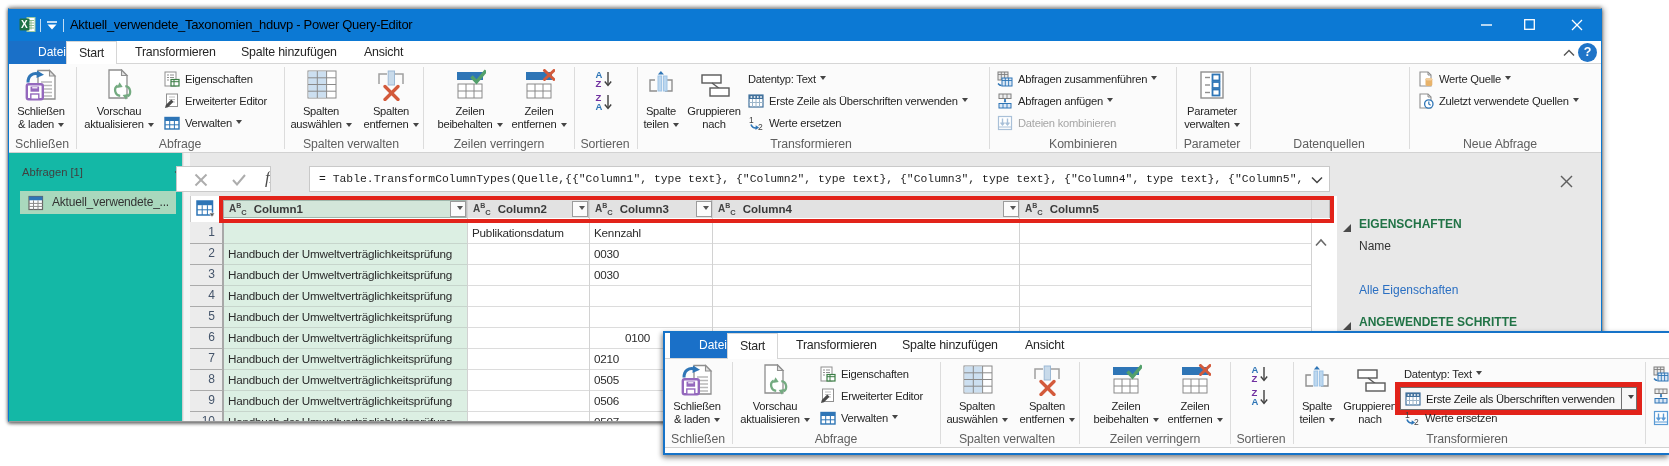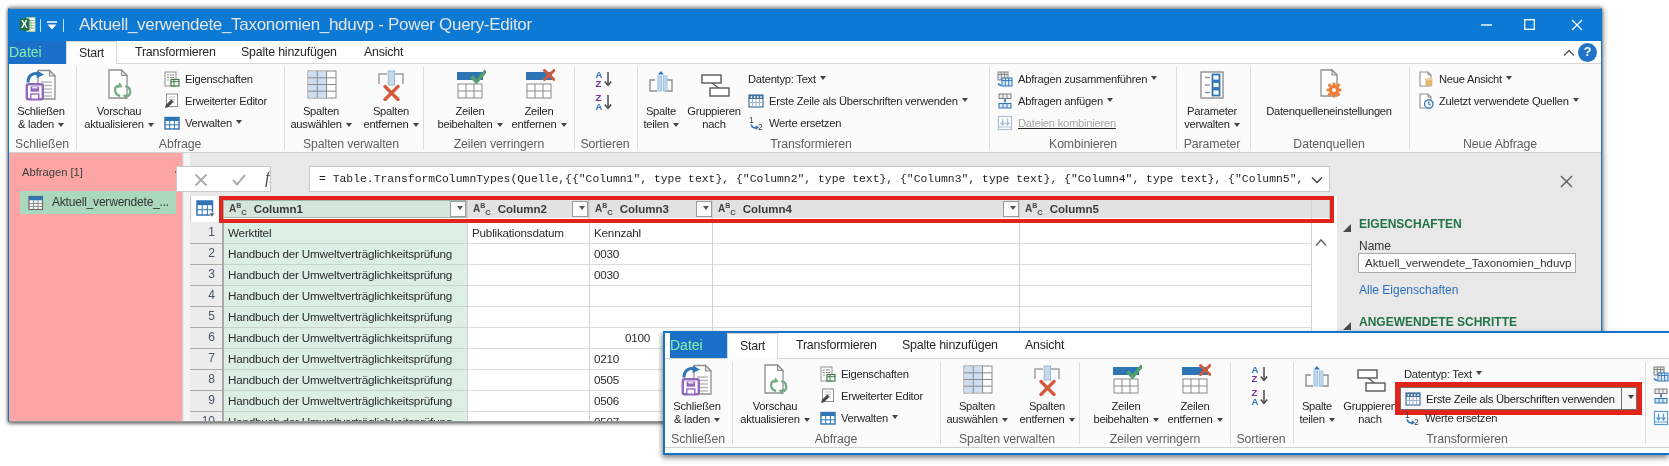--- a/index.html
+++ b/index.html
@@ -1,38 +1,38 @@
 <!DOCTYPE html>
 <html><head><meta charset="utf-8"><style>
 *{margin:0;padding:0;box-sizing:border-box}
 html,body{width:1669px;height:466px;background:#fff;font-family:"Liberation Sans",sans-serif;overflow:hidden}
 body{position:relative}
 .abs{position:absolute}
 #win{position:absolute;left:8px;top:8px;width:1594px;height:414px;background:#fff;border:1px solid #0a77d0;border-top:1px solid #9b9b9b;border-bottom:1px solid #9a9a9a;box-shadow:0 2px 3px rgba(0,0,0,.45),0 -2px 3px rgba(0,0,0,.2),3px 0 5px rgba(0,0,0,.22),-2px 0 3px rgba(0,0,0,.15)}
 #titlebar{position:absolute;left:0;top:0;width:100%;height:32px;background:#0c79d4;color:#fff}
-#titletxt{position:absolute;left:70px;top:0;line-height:32px;font-size:17px;letter-spacing:-0.3px;color:#e5e5e5}
+#titletxt{position:absolute;left:61px;top:0;line-height:32px;font-size:13px;letter-spacing:-0.3px;color:#000000}
 .qbar{position:absolute;top:10px;width:1px;height:13px;background:rgba(255,255,255,.75)}
 #tabrow{position:absolute;left:0;top:32px;width:100%;height:23px;background:#fff;border-bottom:1px solid #d6d6d6}
-.dateitab{position:absolute;top:0;width:57px;height:23px;background:#1a70c8;color:#86efac;font-size:14px;text-align:left;line-height:22px}
+.dateitab{position:absolute;top:0;width:57px;height:23px;background:#1a70c8;color:#ffffff;font-size:12px;text-align:right;line-height:22px}
 .starttab{position:absolute;top:0;width:51px;height:24px;background:#fff;border:1px solid #d6d6d6;border-bottom:none;color:#262626;font-size:12.4px;letter-spacing:-0.2px;text-align:center;line-height:22px}
 .tab{position:absolute;top:0;height:23px;color:#262626;font-size:12.4px;letter-spacing:-0.2px;line-height:23px}
 #ribbon{position:absolute;left:0;top:55px;width:100%;height:89px;background:#fbfbfb;border-bottom:1px solid #d2d2d2;font-size:11.5px;color:#262626}
 .gsep{position:absolute;top:3px;width:1px;height:82px;background:#dcdcdc}
 .glabel{position:absolute;top:73px;transform:translateX(-50%);font-size:12.3px;letter-spacing:-0.1px;color:#5f5f5f;white-space:nowrap}
 .bb{position:absolute;top:5px;text-align:center;line-height:12.5px;white-space:nowrap}
 .bicon{height:36px}
 .bl{font-size:11.2px;letter-spacing:-0.25px;color:#262626}
 .srow{position:absolute;height:18px;line-height:18px;white-space:nowrap;display:flex;align-items:center}
 .srow svg{margin-right:5px;flex:none}
 .srow span{font-size:11.2px;letter-spacing:-0.25px;color:#262626}
 .srow span.dis{color:#a6a6a6}
 .dar{display:inline-block;width:0;height:0;border:3.5px solid transparent;border-top:4px solid #444;margin-left:4px;vertical-align:-2px}
 .dar2{display:inline-block;width:0;height:0;border:3.5px solid transparent;border-top:4px solid #555;margin-left:4px;vertical-align:middle}
 #content{position:absolute;left:0;top:144px;width:100%;height:268px;background:#e8e8e8;overflow:hidden}
-#lpane{position:absolute;left:0;top:0;width:174px;height:100%;background:#fca5a5;border-right:1px solid #d0d0d0}
+#lpane{position:absolute;left:0;top:0;width:174px;height:100%;background:#14b8a6;border-right:1px solid #d0d0d0}
 #pstrip{position:absolute;left:175px;top:0;width:6px;height:100%;background:#f5f5f5}
 #centerpanel{position:absolute;left:181px;top:43px;width:1147px;height:225px;background:#fff;border-left:1px solid #c9c9c9}
 .fbox{position:absolute;top:13px;height:26px;background:#fff;border:1px solid #c9c9c9;overflow:hidden}
 #rpane{position:absolute;left:1328px;top:0;width:259px;height:100%;background:#e8e8e8}
 .hcell{position:absolute;top:47px;height:18px;background:#e2e2e2;border-right:1px solid #bdbdbd;display:flex;align-items:center;font-size:11.5px;font-weight:bold;color:#3a3a3a;padding-left:6px;white-space:nowrap;overflow:hidden}
 .hgreen{background:#d3e6da;box-shadow:inset 0 0 0 1px #9fb6ac}
 .abc{font-size:10px;color:#454545;margin-right:7px;font-weight:600;letter-spacing:0}
 .abc sup{font-size:7px;vertical-align:4px}
 .abc sub{font-size:7.5px;vertical-align:-3px}
 .hdd{position:absolute;top:48px;width:16px;height:16px;background:#fbfbfb;border:1px solid #9b9b9b;text-align:center;line-height:13px}
@@ -341,21 +341,21 @@
           <path d="M6,1 v4.5 M10,1 v4.5" stroke="#7f7f7f" stroke-width="0.9"></path>
           <rect x="2" y="10.5" width="12" height="4.5" fill="#dbe8f6" stroke="#2e75b6"></rect>
           <path d="M6,10.5 v4.5 M10,10.5 v4.5" stroke="#2e75b6" stroke-width="0.9"></path>
           <circle cx="8" cy="7" r="1" fill="#2e75b6"></circle>
           <path d="M8,6.3 v2.2" stroke="#2e75b6"></path>
           <path d="M6.6,8 l1.4,1.8 1.4,-1.8 z" fill="#2e75b6"></path>
         </svg>
         <span>Abfragen anfügen</span>
         <span class="dar"></span>
       </div>
-      <div class="srow" style="left:988px;top:50px;text-decoration:underline;">
+      <div class="srow" style="left:988px;top:50px;">
         <svg width="16" height="16" viewBox="0 0 16 16">
           <rect x="1.5" y="1.5" width="13" height="13" fill="#fff" stroke="#a9c0d8" stroke-width="1.2"></rect>
           <path d="M1.5,12 h13" stroke="#a9c0d8" stroke-width="1"></path>
           <g stroke="#a9c0d8" stroke-width="1.4" fill="none">
             <path d="M5.5,3.5 v6"></path>
             <path d="M3.6,7.5 l1.9,2.4 1.9,-2.4"></path>
             <path d="M10.5,3.5 v6"></path>
             <path d="M8.6,7.5 l1.9,2.4 1.9,-2.4"></path>
           </g>
         </svg>
@@ -375,49 +375,30 @@
               <rect x="16.5" y="5.5" width="7" height="6"></rect>
               <rect x="16.5" y="13" width="7" height="6"></rect>
               <rect x="16.5" y="20.5" width="7" height="6"></rect>
             </g>
           </svg></div>
         <div class="bl">Parameter</div>
         <div class="bl">verwalten<span class="dar"></span></div>
       </div>
       <div class="glabel" style="left:1203px">Parameter</div>
       <div class="gsep" style="left:1241px"></div>
-      <div class="bb" style="left:1245px;width:150px">
-        <div class="bicon"><svg width="32" height="32" viewBox="0 0 32 32">
-            <path d="M8,1 h11 l5,5 v21 h-16 z" fill="#fff" stroke="#8f8f8f" stroke-width="1.3"></path>
-            <path d="M19,1 l5,5 h-5 z" fill="#e3e3e3" stroke="#8f8f8f" stroke-width="1.1"></path>
-            <g fill="#ed7d31">
-              <circle cx="21" cy="21" r="5.2"></circle>
-              <rect x="19.6" y="13.6" width="2.8" height="3"></rect>
-              <rect x="19.6" y="25.4" width="2.8" height="3"></rect>
-              <rect x="13.6" y="19.6" width="3" height="2.8"></rect>
-              <rect x="25.4" y="19.6" width="3" height="2.8"></rect>
-              <rect x="15.1" y="14.9" width="2.8" height="2.8" transform="rotate(45 16.5 16.3)"></rect>
-              <rect x="24.2" y="14.9" width="2.8" height="2.8" transform="rotate(45 25.6 16.3)"></rect>
-              <rect x="15.1" y="24.2" width="2.8" height="2.8" transform="rotate(45 16.5 25.6)"></rect>
-              <rect x="24.2" y="24.2" width="2.8" height="2.8" transform="rotate(45 25.6 25.6)"></rect>
-            </g>
-            <circle cx="21" cy="21" r="2" fill="#fff"></circle>
-          </svg></div>
-        <div class="bl">Datenquelleneinstellungen</div>
-      </div>
       <div class="glabel" style="left:1320px">Datenquellen</div>
       <div class="gsep" style="left:1400px"></div>
       <div class="srow" style="left:1409px;top:6px;">
         <svg width="16" height="16" viewBox="0 0 16 16">
           <path d="M2,1 h8 l3,3 v11 h-11 z" fill="#fff" stroke="#8f8f8f" stroke-width="1.1"></path>
           <path d="M10,1 l3,3 h-3 z" fill="#e3e3e3" stroke="#8f8f8f"></path>
           <path d="M7.5,8.2 a3.4,1.3 0 0 1 6.8,0 v5.6 a3.4,1.3 0 0 1 -6.8,0 z" fill="#e8b36b"></path>
           <ellipse cx="10.9" cy="8.2" rx="3.4" ry="1.3" fill="#f2cf9e"></ellipse>
         </svg>
-        <span>Neue Ansicht</span>
+        <span>Werte Quelle</span>
         <span class="dar"></span>
       </div>
       <div class="srow" style="left:1409px;top:28px;">
         <svg width="16" height="16" viewBox="0 0 16 16">
           <path d="M2,1 h8 l3,3 v11 h-11 z" fill="#fff" stroke="#8f8f8f" stroke-width="1.1"></path>
           <path d="M10,1 l3,3 h-3 z" fill="#e3e3e3" stroke="#8f8f8f"></path>
           <circle cx="10.8" cy="11" r="4.2" fill="#fff" stroke="#2e75b6" stroke-width="1.3"></circle>
           <path d="M10.8,8.6 v2.4 l1.8,1.2" fill="none" stroke="#2e75b6" stroke-width="1.2"></path>
         </svg>
         <span>Zuletzt verwendete Quellen</span>
@@ -493,21 +474,20 @@
       <div class="hcell" style="left:1010px;width:311px">
         <span class="abc">A<sup>B</sup><sub>C</sub></span>
         <span class="hname">Column5</span>
       </div>
       <div class="hdd" style="left:441px"><span class="dar2"></span></div>
       <div class="hdd" style="left:563px"><span class="dar2"></span></div>
       <div class="hdd" style="left:687px"><span class="dar2"></span></div>
       <div class="hdd" style="left:994px"><span class="dar2"></span></div>
       <div class="abs" style="left:214px;top:69px;width:244px;height:199px;background:#dcefe3"></div>
       <div class="rnum" style="top:69px">1</div>
-      <div class="cell" style="left:214px;top:69px;width:244px">Werktitel</div>
       <div class="cell" style="left:458px;top:69px;width:122px">Publikationsdatum</div>
       <div class="cell" style="left:580px;top:69px;width:123px">Kennzahl</div>
       <div class="rnum" style="top:90px">2</div>
       <div class="cell" style="left:214px;top:90px;width:244px">Handbuch der Umweltverträglichkeitsprüfung</div>
       <div class="cell" style="left:580px;top:90px;width:123px">0030</div>
       <div class="rnum" style="top:111px">3</div>
       <div class="cell" style="left:214px;top:111px;width:244px">Handbuch der Umweltverträglichkeitsprüfung</div>
       <div class="cell" style="left:580px;top:111px;width:123px">0030</div>
       <div class="rnum" style="top:132px">4</div>
       <div class="cell" style="left:214px;top:132px;width:244px">Handbuch der Umweltverträglichkeitsprüfung</div>
@@ -567,21 +547,20 @@
     <div id="rpane">
       <svg class="abs" style="left:223px;top:22px" width="13" height="13" viewBox="0 0 13 13">
           <g stroke="#5f5f5f" stroke-width="1.4">
             <path d="M1,1 L12,12"></path>
             <path d="M12,1 L1,12"></path>
           </g>
         </svg>
       <div class="abs" style="left:6px;top:65px"><span class="tri-exp"></span></div>
       <div class="abs greenhdr" style="left:22px;top:64px">EIGENSCHAFTEN</div>
       <div class="abs" style="left:22px;top:86px;font-size:12px;color:#333">Name</div>
-      <div class="abs" style="left:21px;top:100px;width:218px;height:20px;background:#fff;border:1px solid #ababab;font-size:11.5px;color:#333;line-height:18px;padding-left:6px;white-space:nowrap;overflow:hidden">Aktuell_verwendete_Taxonomien_hduvp</div>
       <div class="abs" style="left:22px;top:130px;font-size:12px;color:#2a6fc2">Alle Eigenschaften</div>
       <div class="abs" style="left:6px;top:163px"><span class="tri-exp"></span></div>
       <div class="abs greenhdr" style="left:22px;top:162px">ANGEWENDETE SCHRITTE</div>
     </div>
     <div id="redbox1"></div>
   </div>
 </div>
 
 <div id="overlay">
   <div id="otabrow">

